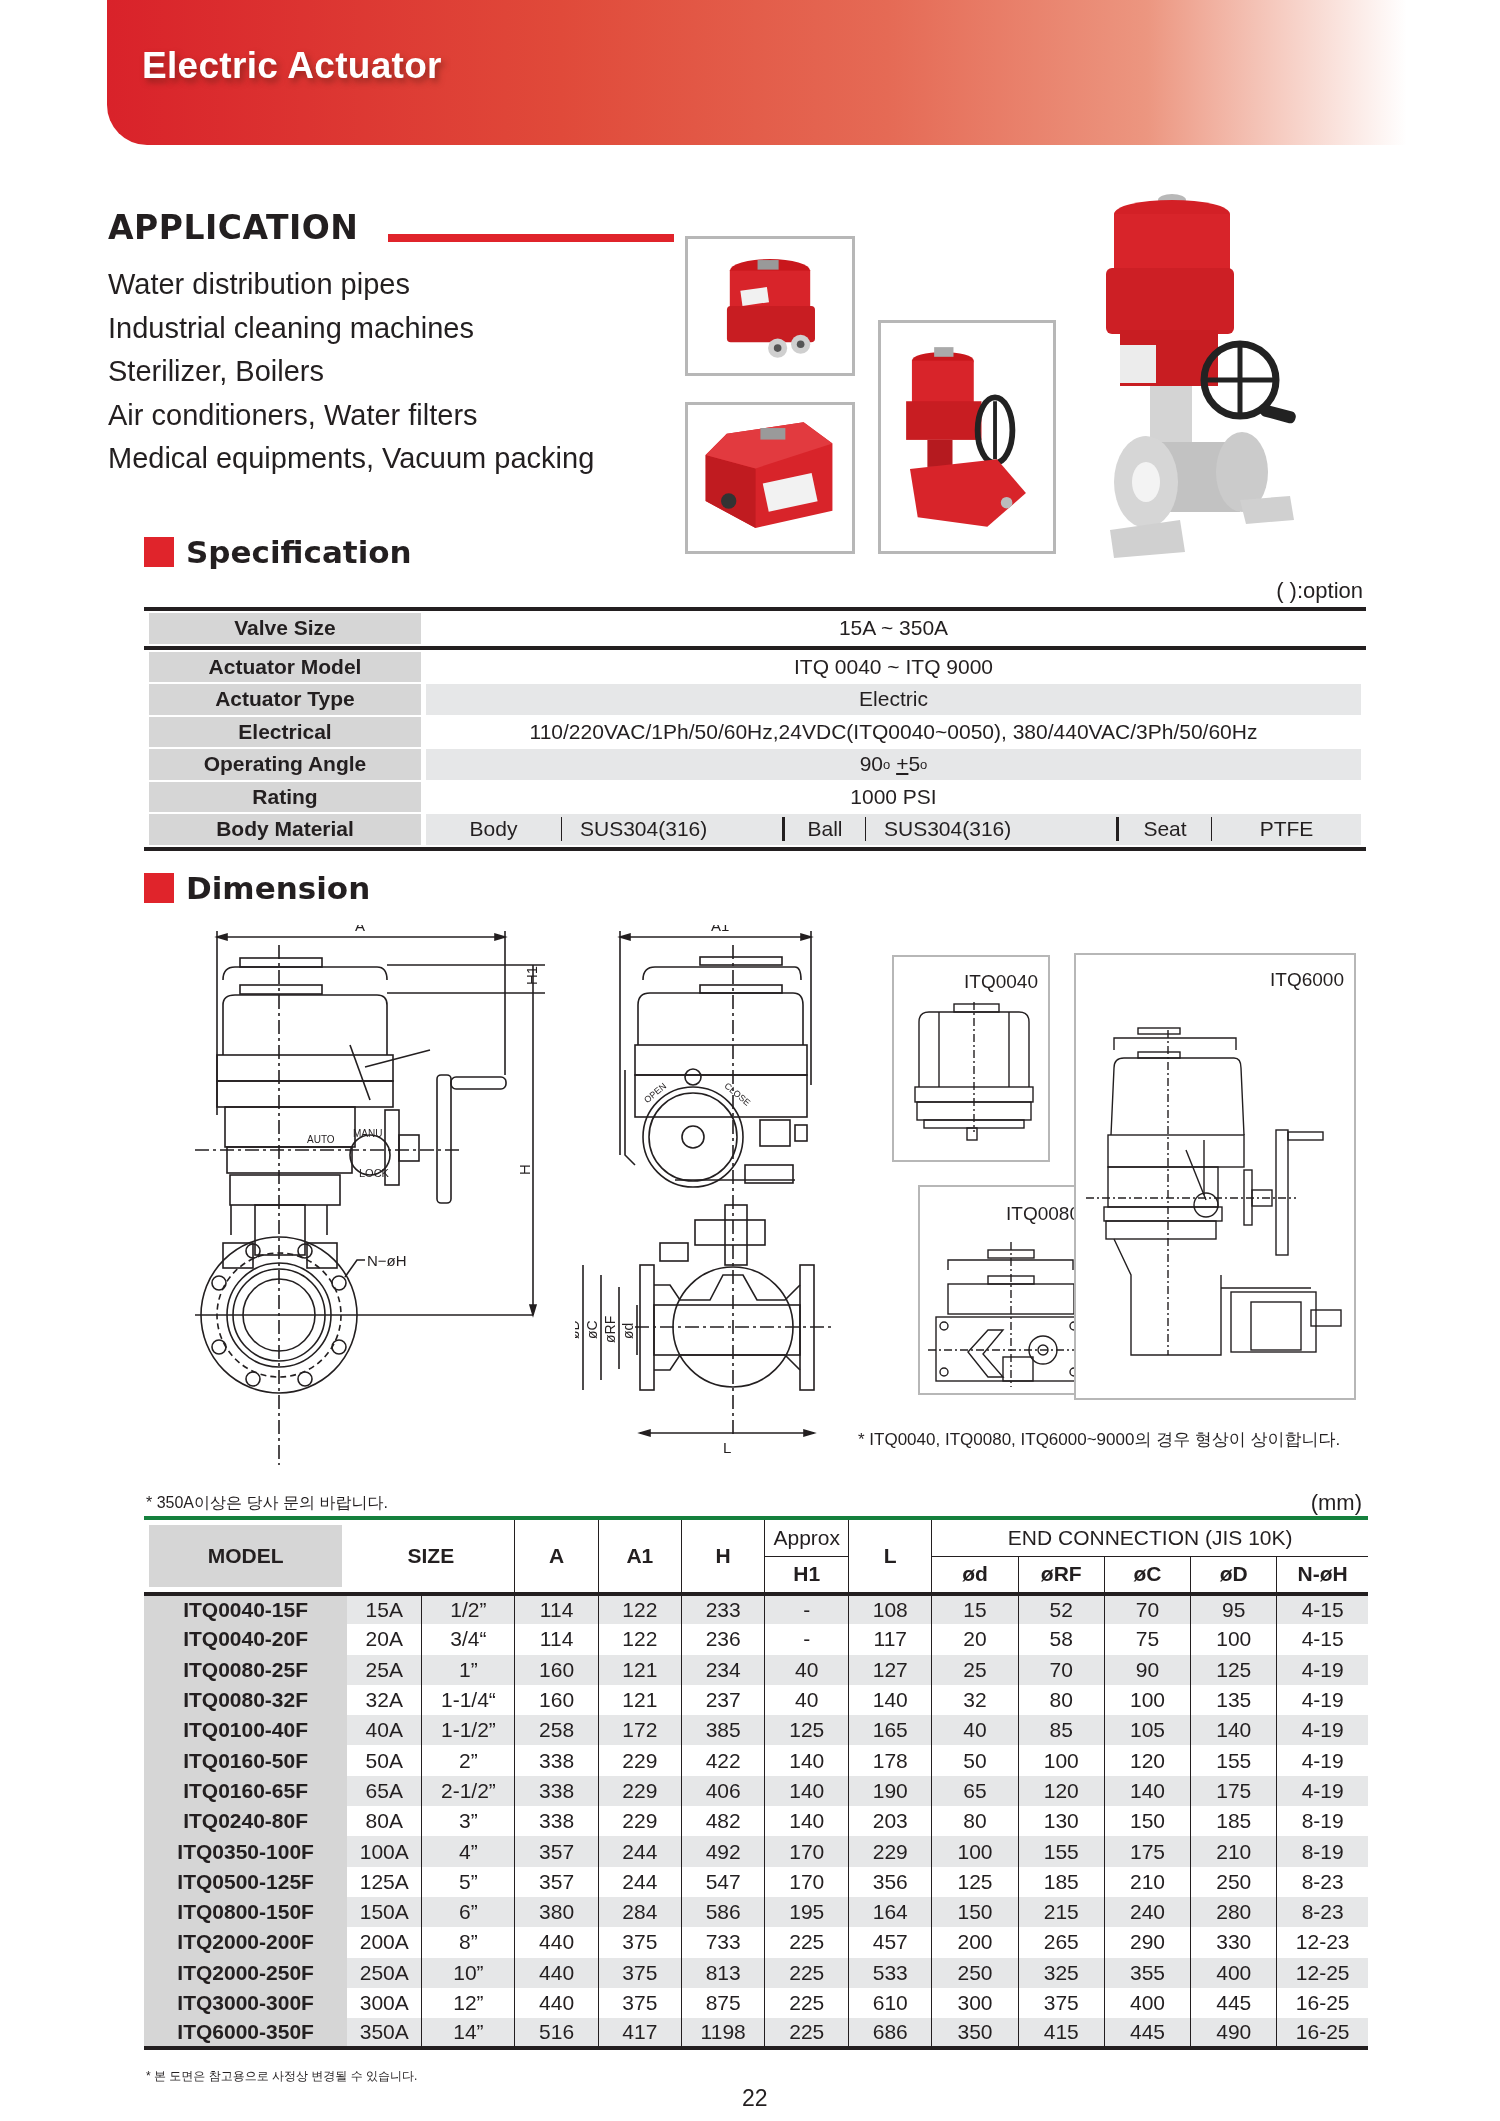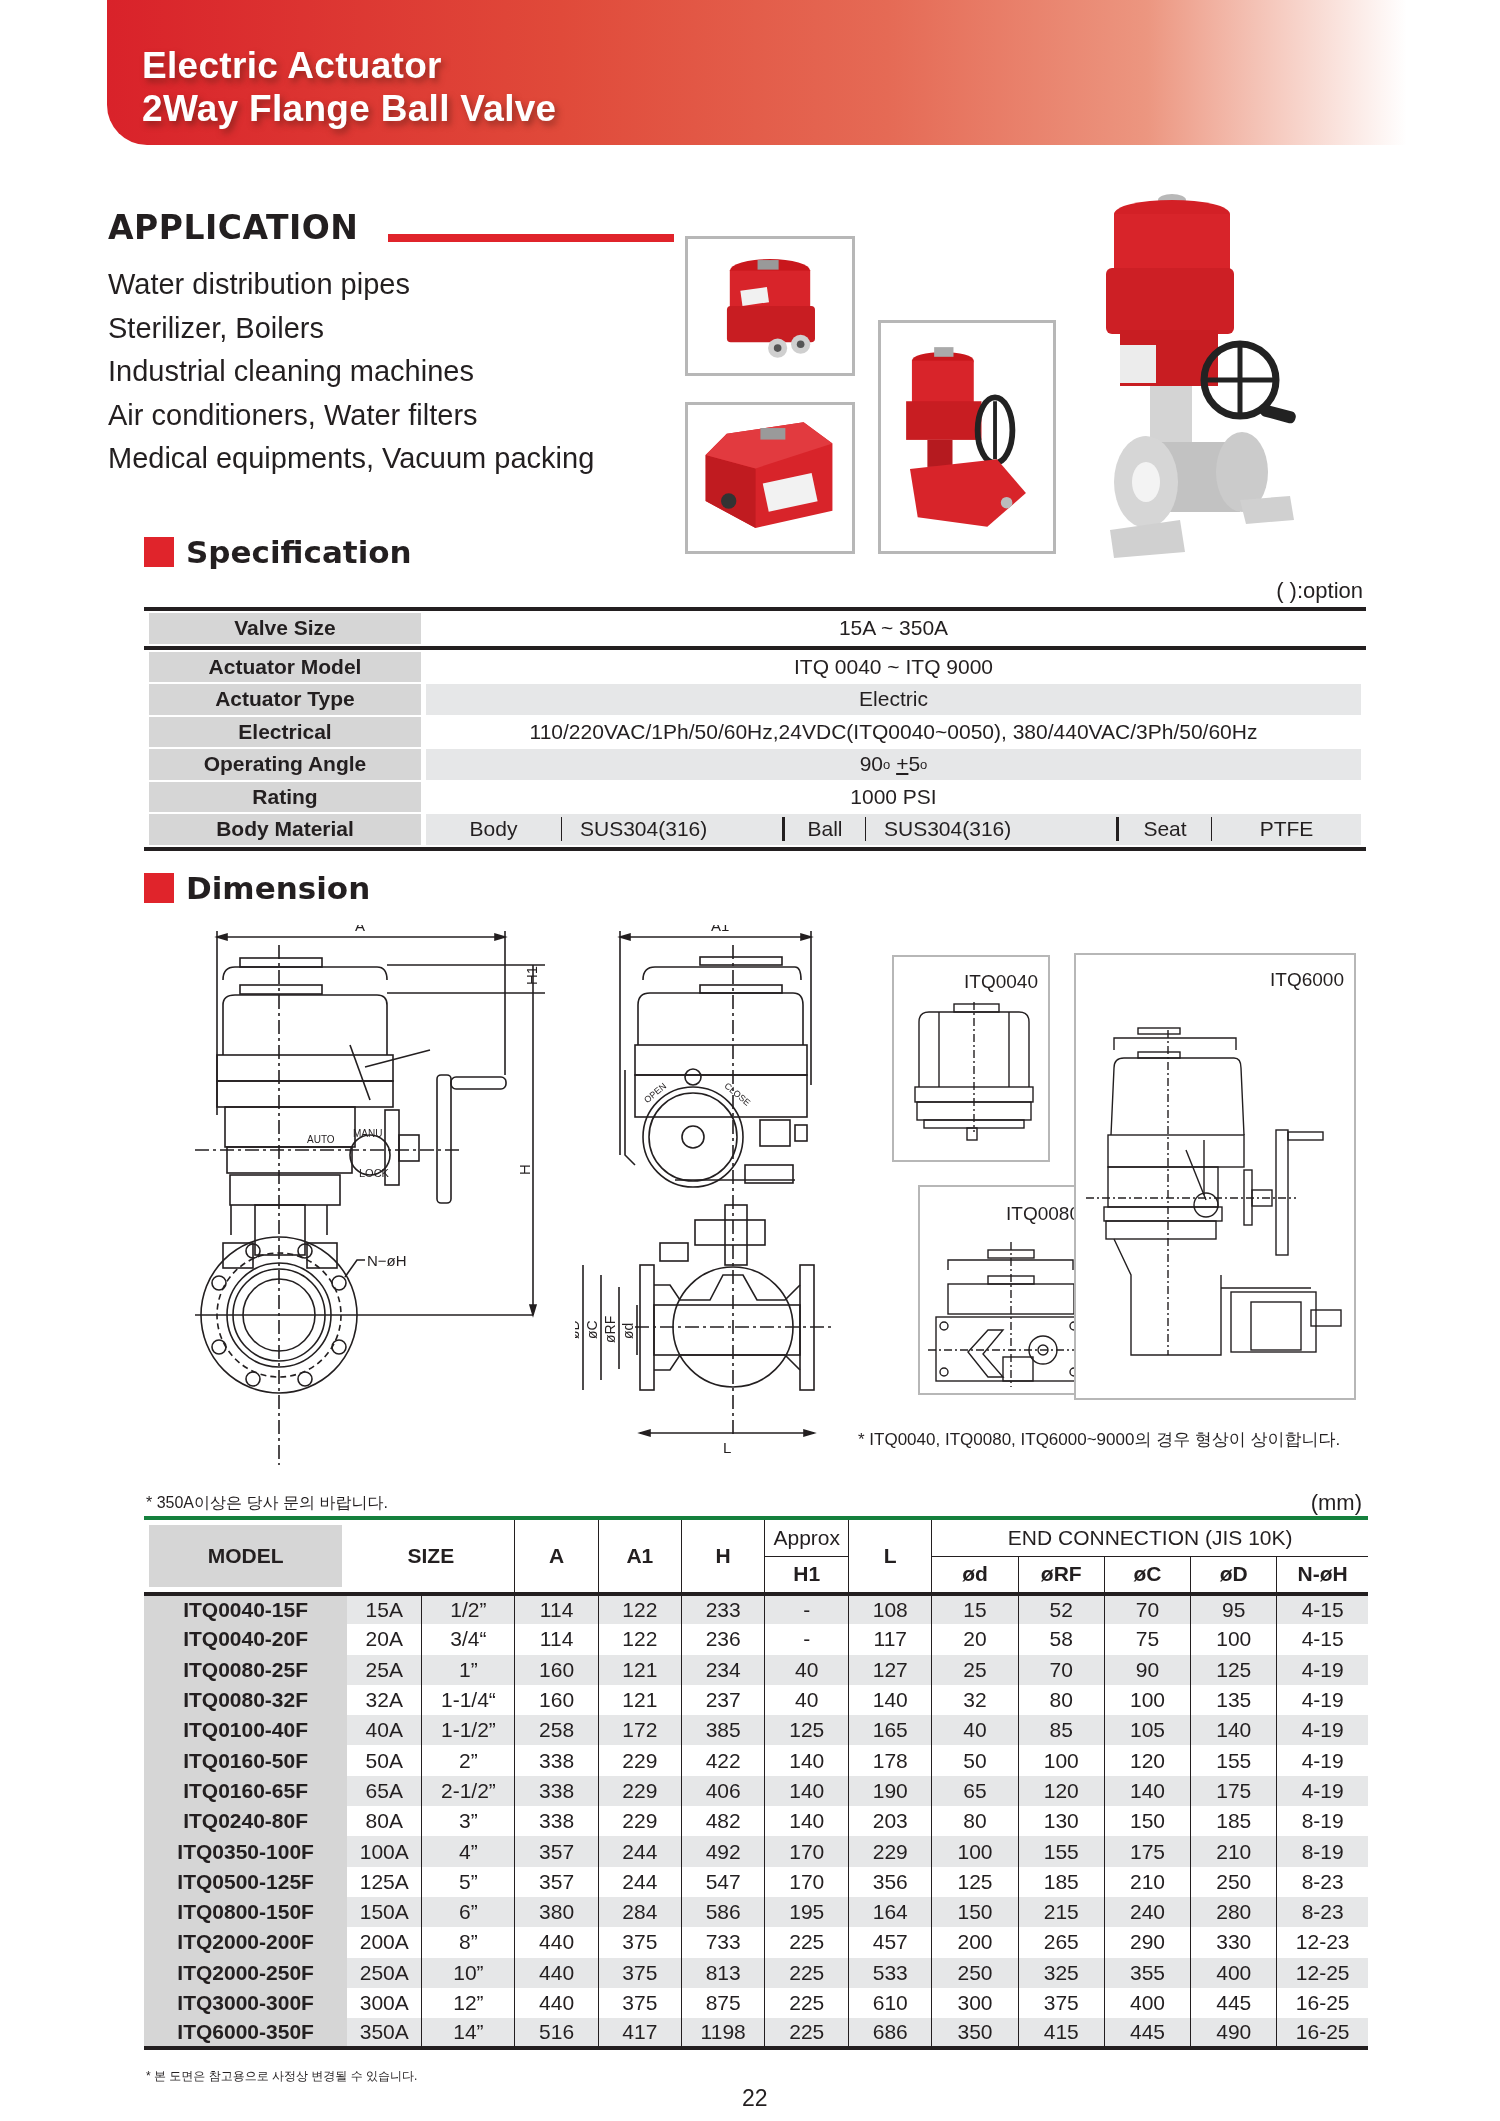--- a/index.html
+++ b/index.html
@@ -77,29 +77,28 @@
 
   .footer-note { position: absolute; left: 146px; top: 2068px; font-size: 12px; color: #231f20; }
   .page-num { position: absolute; left: 742px; top: 2085px; font-size: 23px; color: #231f20; }
 </style>
 </head>
 <body>
 
 <div class="banner"></div>
 <div class="banner-title">
   <div>Electric Actuator</div>
-  <div>2Way Flange Ball Valve</div>
 </div>
 
 <div class="app-heading">APPLICATION</div>
 <div class="app-rule"></div>
 <ul class="app-list">
   <li>Water distribution pipes</li>
+  <li>Industrial cleaning machines</li>
   <li>Sterilizer, Boilers</li>
-  <li>Industrial cleaning machines</li>
   <li>Air conditioners, Water filters</li>
   <li>Medical equipments, Vacuum packing</li>
 </ul>
 
 <div class="photo" style="left:685px;top:236px;width:170px;height:140px;">
   <svg viewBox="0 0 170 140">
     <ellipse cx="85" cy="33" rx="42" ry="12" fill="#c9171c"></ellipse>
     <rect x="43" y="33" width="84" height="50" fill="#d8242a"></rect>
     <rect x="40" y="70" width="92" height="38" rx="4" fill="#c81d22"></rect>
     <rect x="72" y="22" width="22" height="10" fill="#999"></rect>

